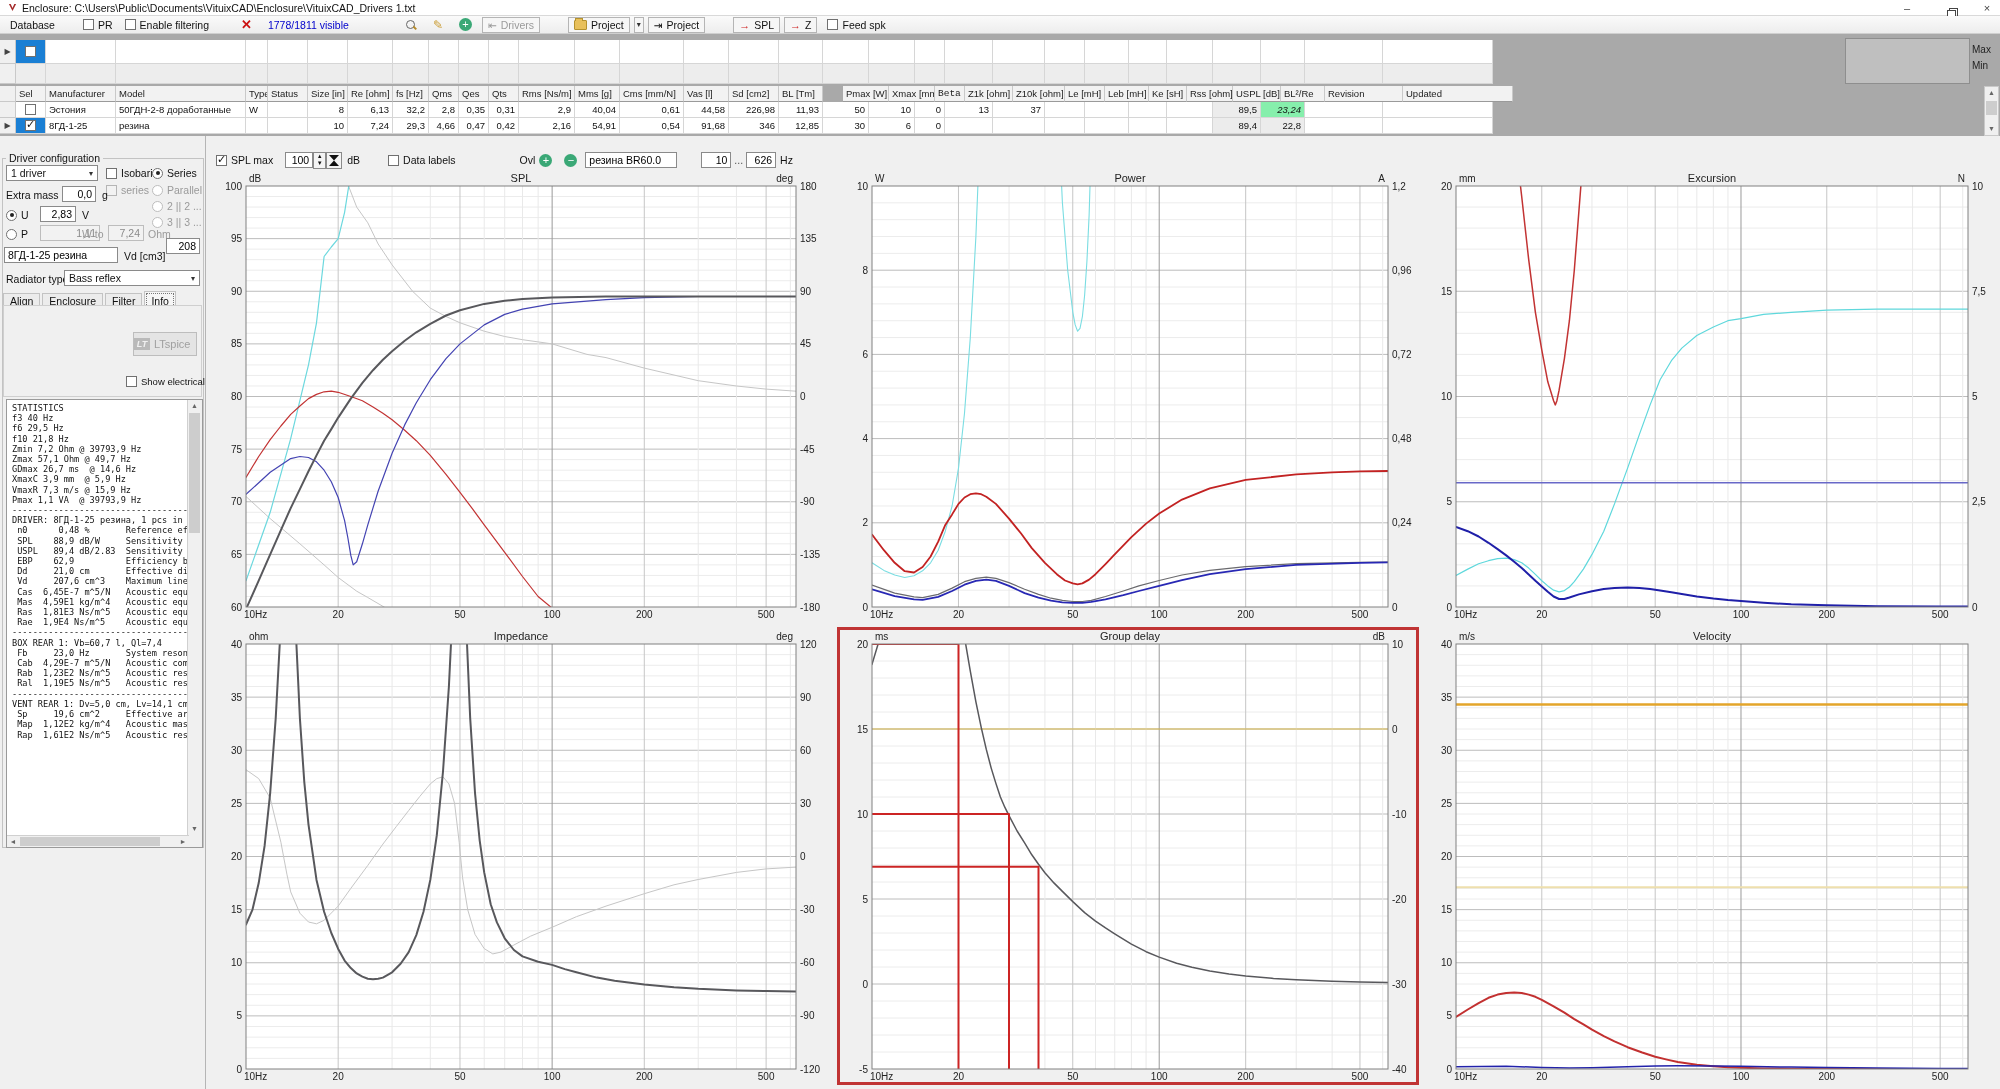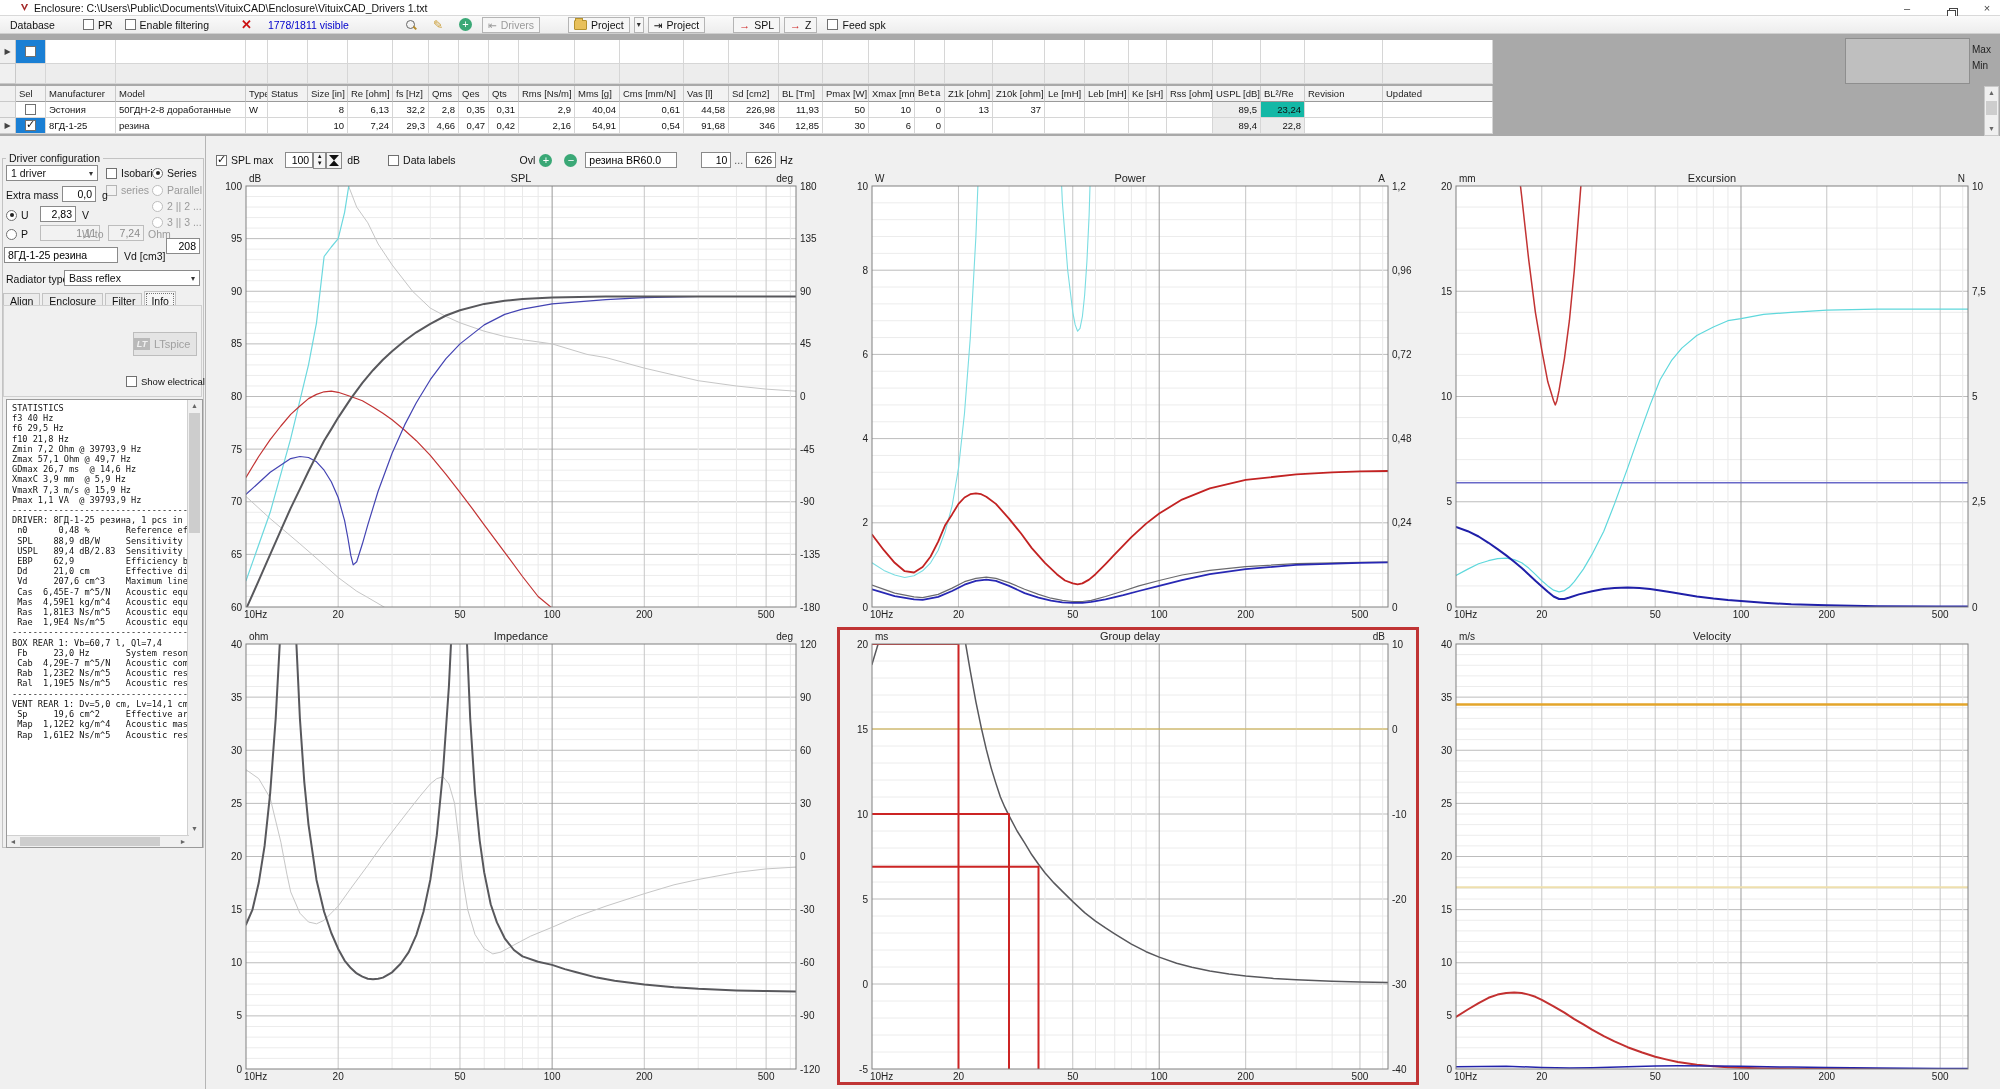--- a/index.html
+++ b/index.html
@@ -1,21 +1,21 @@
 <!DOCTYPE html>
 <html><head>
 <meta charset="utf-8">
 <style>
   * { margin:0; padding:0; box-sizing:border-box; }
   html,body { width:2000px; height:1089px; overflow:hidden; }
   body { font-family:"Liberation Sans", sans-serif; font-size:10px; color:#111; background:#a9a9a9; }
   #app { position:relative; width:2000px; height:1089px; }
 
   
-  .titlebar { position:absolute; left:0; top:0; width:2000px; height:16px; background:#ffffff; border-bottom:1px solid #d9d9d9; display:flex; align-items:center; padding-left:20px; }
+  .titlebar { position:absolute; left:0; top:0; width:2000px; height:16px; background:#ffffff; border-bottom:1px solid #d9d9d9; display:flex; align-items:center; padding-left:8px; }
   .titlebar .appicon { width:9px; height:9px; margin-right:5px; }
   .titlebar .title { font-size:10.5px; color:#111; }
   .winbtns { position:absolute; right:6px; top:0; height:16px; display:flex; gap:26px; align-items:center; }
   .winbtn { width:14px; text-align:center; color:#444; font-size:11px; cursor:default; }
   .restore-glyph { width:9px; height:9px; position:relative; }
   .restore-glyph::before { content:""; position:absolute; left:2px; top:0; width:7px; height:7px; border:1px solid #444; }
   .restore-glyph::after { content:""; position:absolute; left:0; top:2px; width:7px; height:7px; border:1px solid #444; background:#fff; }
 
   
   .toolbar { position:absolute; left:0; top:16px; width:2000px; height:18px; background:linear-gradient(#fafafa,#ededed); border-bottom:1px solid #cfcfcf; display:flex; align-items:center; font-size:10.5px; }
@@ -253,21 +253,21 @@
         <div class="hdrcell" style="width: 36px; height: 16px;">fs [Hz]</div>
         <div class="hdrcell" style="width: 30px; height: 16px;">Qms</div>
         <div class="hdrcell" style="width: 30px; height: 16px;">Qes</div>
         <div class="hdrcell" style="width: 30px; height: 16px;">Qts</div>
         <div class="hdrcell" style="width: 56px; height: 16px;">Rms [Ns/m]</div>
         <div class="hdrcell" style="width: 45px; height: 16px;">Mms [g]</div>
         <div class="hdrcell" style="width: 64px; height: 16px;">Cms [mm/N]</div>
         <div class="hdrcell" style="width: 45px; height: 16px;">Vas [l]</div>
         <div class="hdrcell" style="width: 50px; height: 16px;">Sd [cm2]</div>
         <div class="hdrcell" style="width: 44px; height: 16px;">BL [Tm]</div>
-        <div class="hdrcell" style="width: 46px; height: 16px;">Pmax [W]</div>
+        <div class="hdrcell" style="width: 46px; height: 16px; margin-left: 20px;">Pmax [W]</div>
         <div class="hdrcell" style="width: 46px; height: 16px;">Xmax [mm]</div>
         <div class="hdrcell" style="width: 30px; height: 16px; font-family: Liberation Mono, monospace;">Beta</div>
         <div class="hdrcell" style="width: 48px; height: 16px;">Z1k [ohm]</div>
         <div class="hdrcell" style="width: 52px; height: 16px;">Z10k [ohm]</div>
         <div class="hdrcell" style="width: 40px; height: 16px;">Le [mH]</div>
         <div class="hdrcell" style="width: 44px; height: 16px;">Leb [mH]</div>
         <div class="hdrcell" style="width: 38px; height: 16px;">Ke [sH]</div>
         <div class="hdrcell" style="width: 46px; height: 16px;">Rss [ohm]</div>
         <div class="hdrcell" style="width: 48px; height: 16px;">USPL [dB]</div>
         <div class="hdrcell" style="width: 44px; height: 16px;">BL²/Re</div>
@@ -298,21 +298,21 @@
         <div class="cell num" style="width: 46px; height: 16px;">50</div>
         <div class="cell num" style="width: 46px; height: 16px;">10</div>
         <div class="cell num" style="width: 30px; height: 16px;">0</div>
         <div class="cell num" style="width: 48px; height: 16px;">13</div>
         <div class="cell num" style="width: 52px; height: 16px;">37</div>
         <div class="cell num" style="width: 40px; height: 16px;"></div>
         <div class="cell num" style="width: 44px; height: 16px;"></div>
         <div class="cell num" style="width: 38px; height: 16px;"></div>
         <div class="cell num" style="width: 46px; height: 16px;"></div>
         <div class="cell num" style="width: 48px; height: 16px; background: rgb(236, 236, 236);">89,5</div>
-        <div class="cell num" style="width: 44px; height: 16px; background: #14b8a6;">23,24</div>
+        <div class="cell num" style="width: 44px; height: 16px; background: #86efac; font-style: italic;">23,24</div>
         <div class="cell" style="width: 78px; height: 16px;"></div>
         <div class="cell" style="width: 110px; height: 16px;"></div>
       </div>
       <div style="position: absolute; left: 0px; top: 84px; height: 16px; display: flex;">
         <div class="gutter" style="width: 16px; height: 16px; font-size: 8px;">▶</div>
         <div class="cell selcell-blue" style="width: 30px; height: 16px; justify-content: center;">
           <span class="cb checked"></span>
         </div>
         <div class="cell" style="width: 70px; height: 16px;">8ГД-1-25</div>
         <div class="cell" style="width: 130px; height: 16px;">резина</div>

